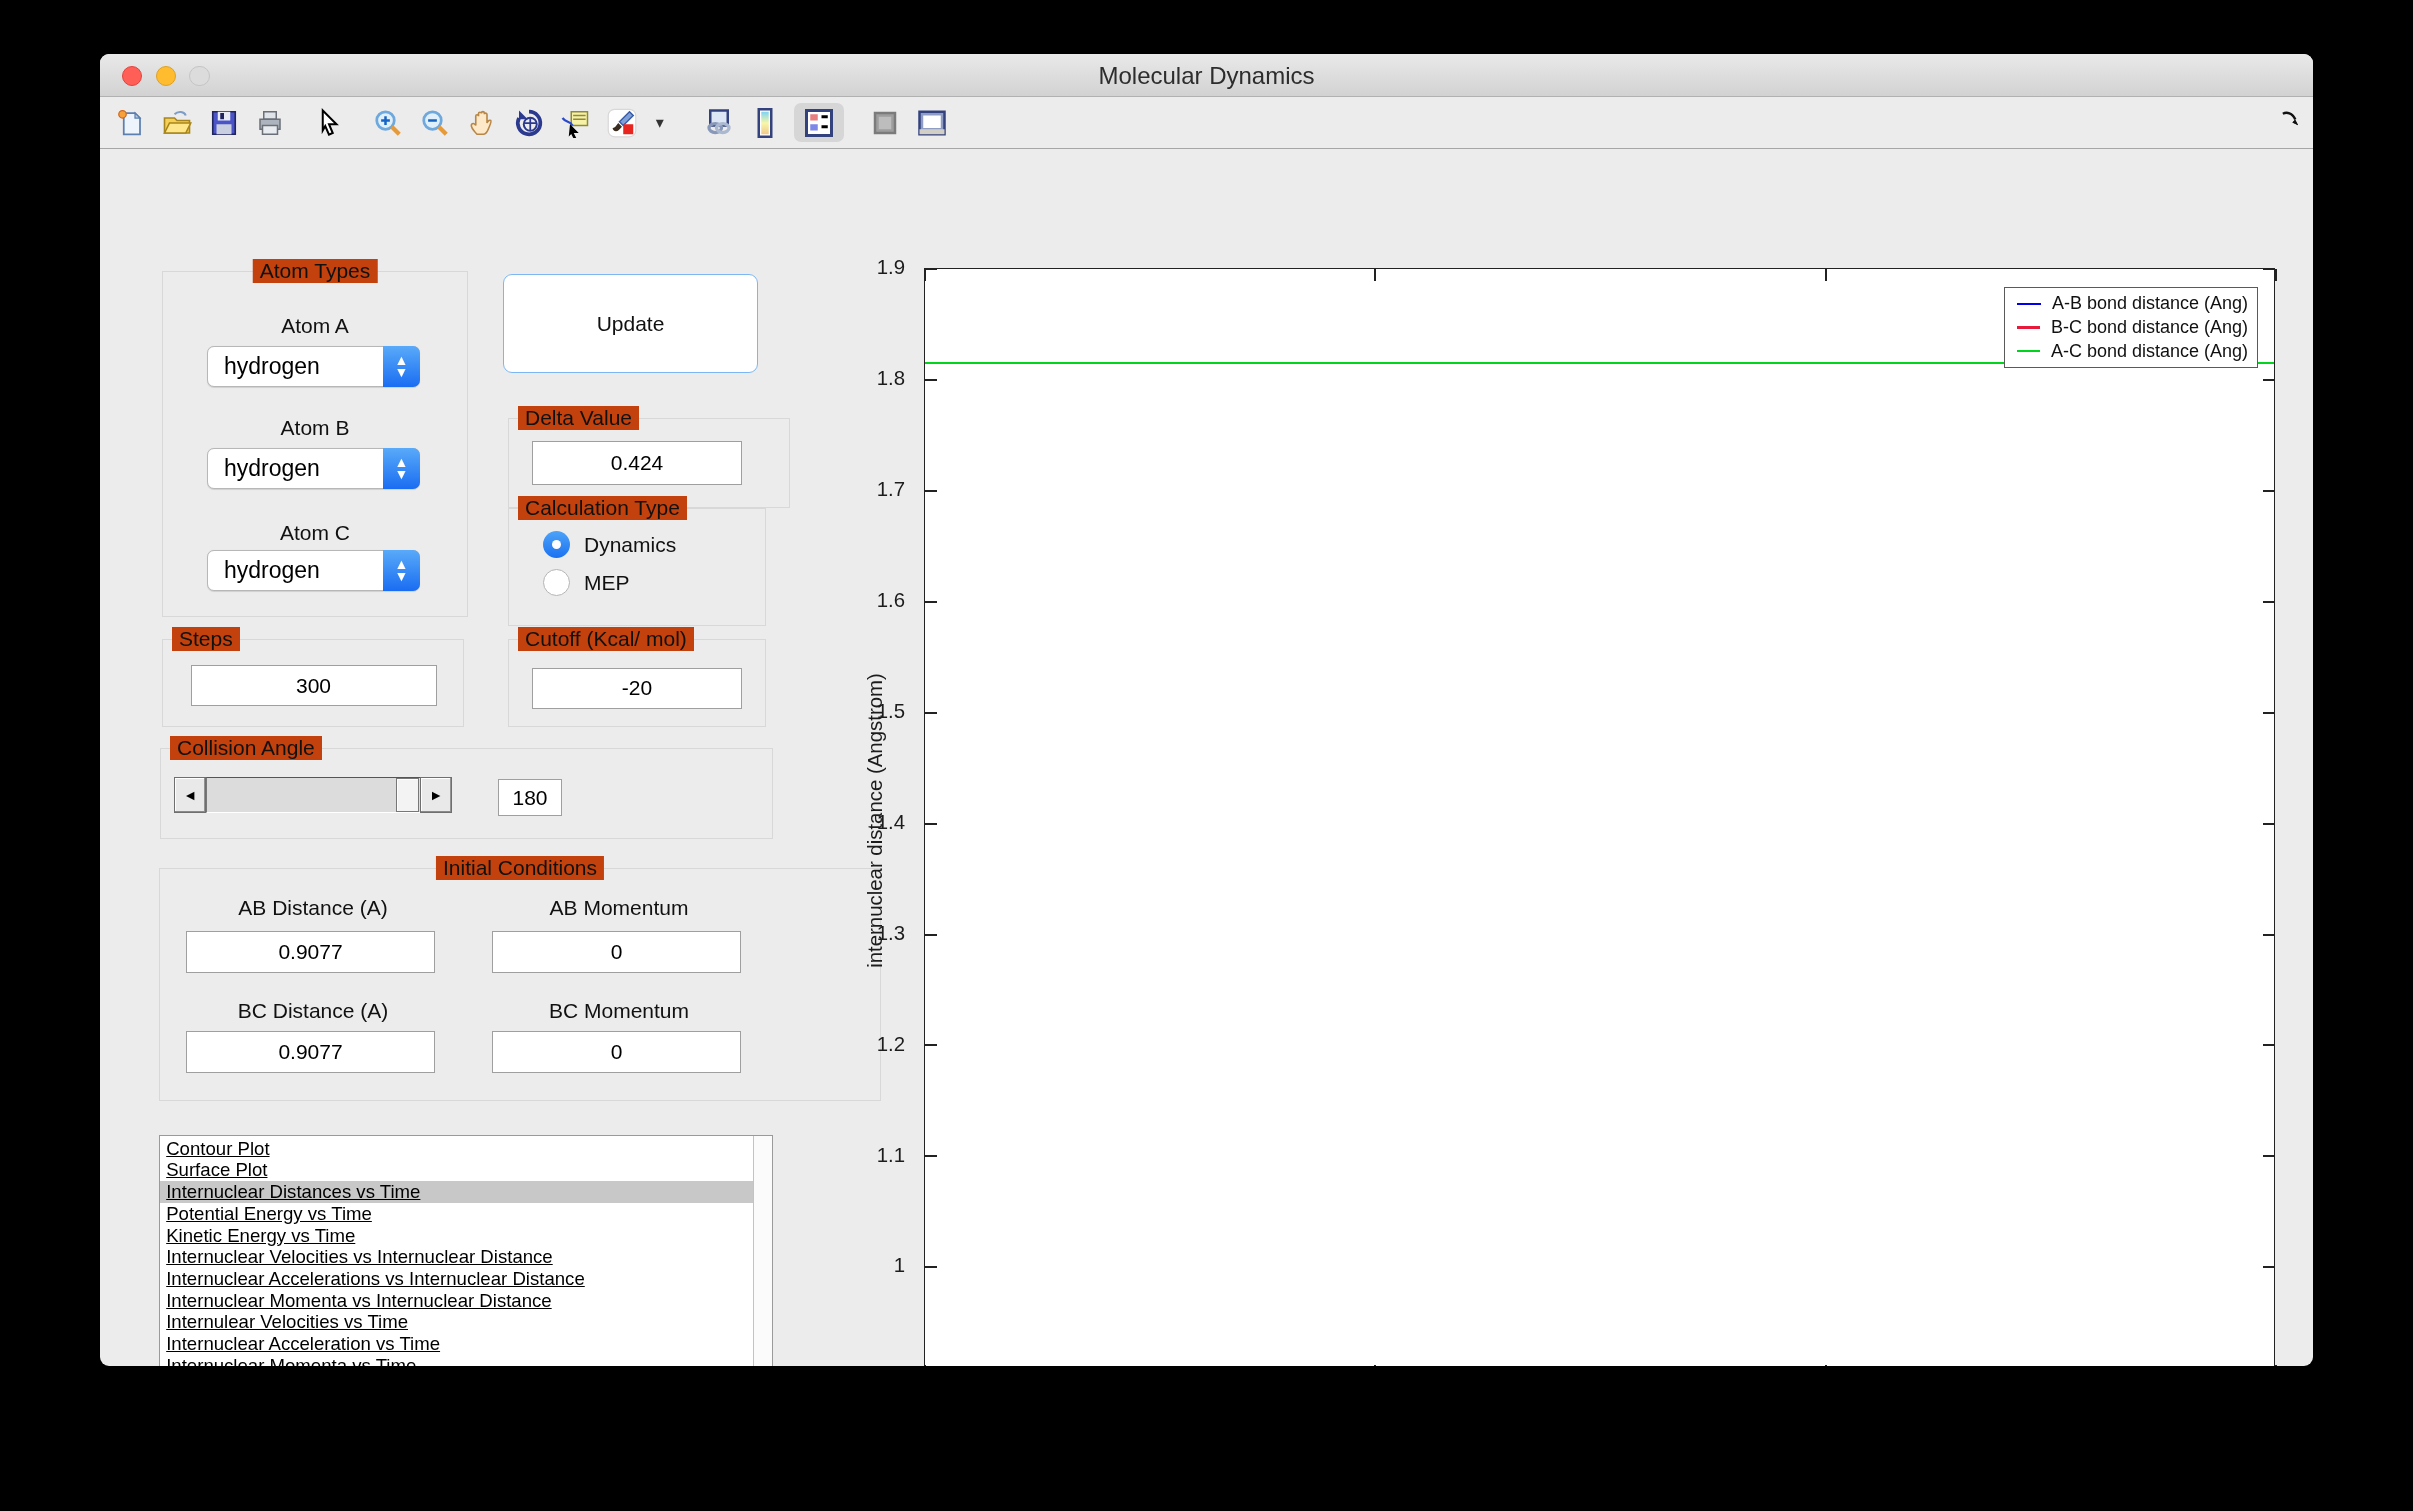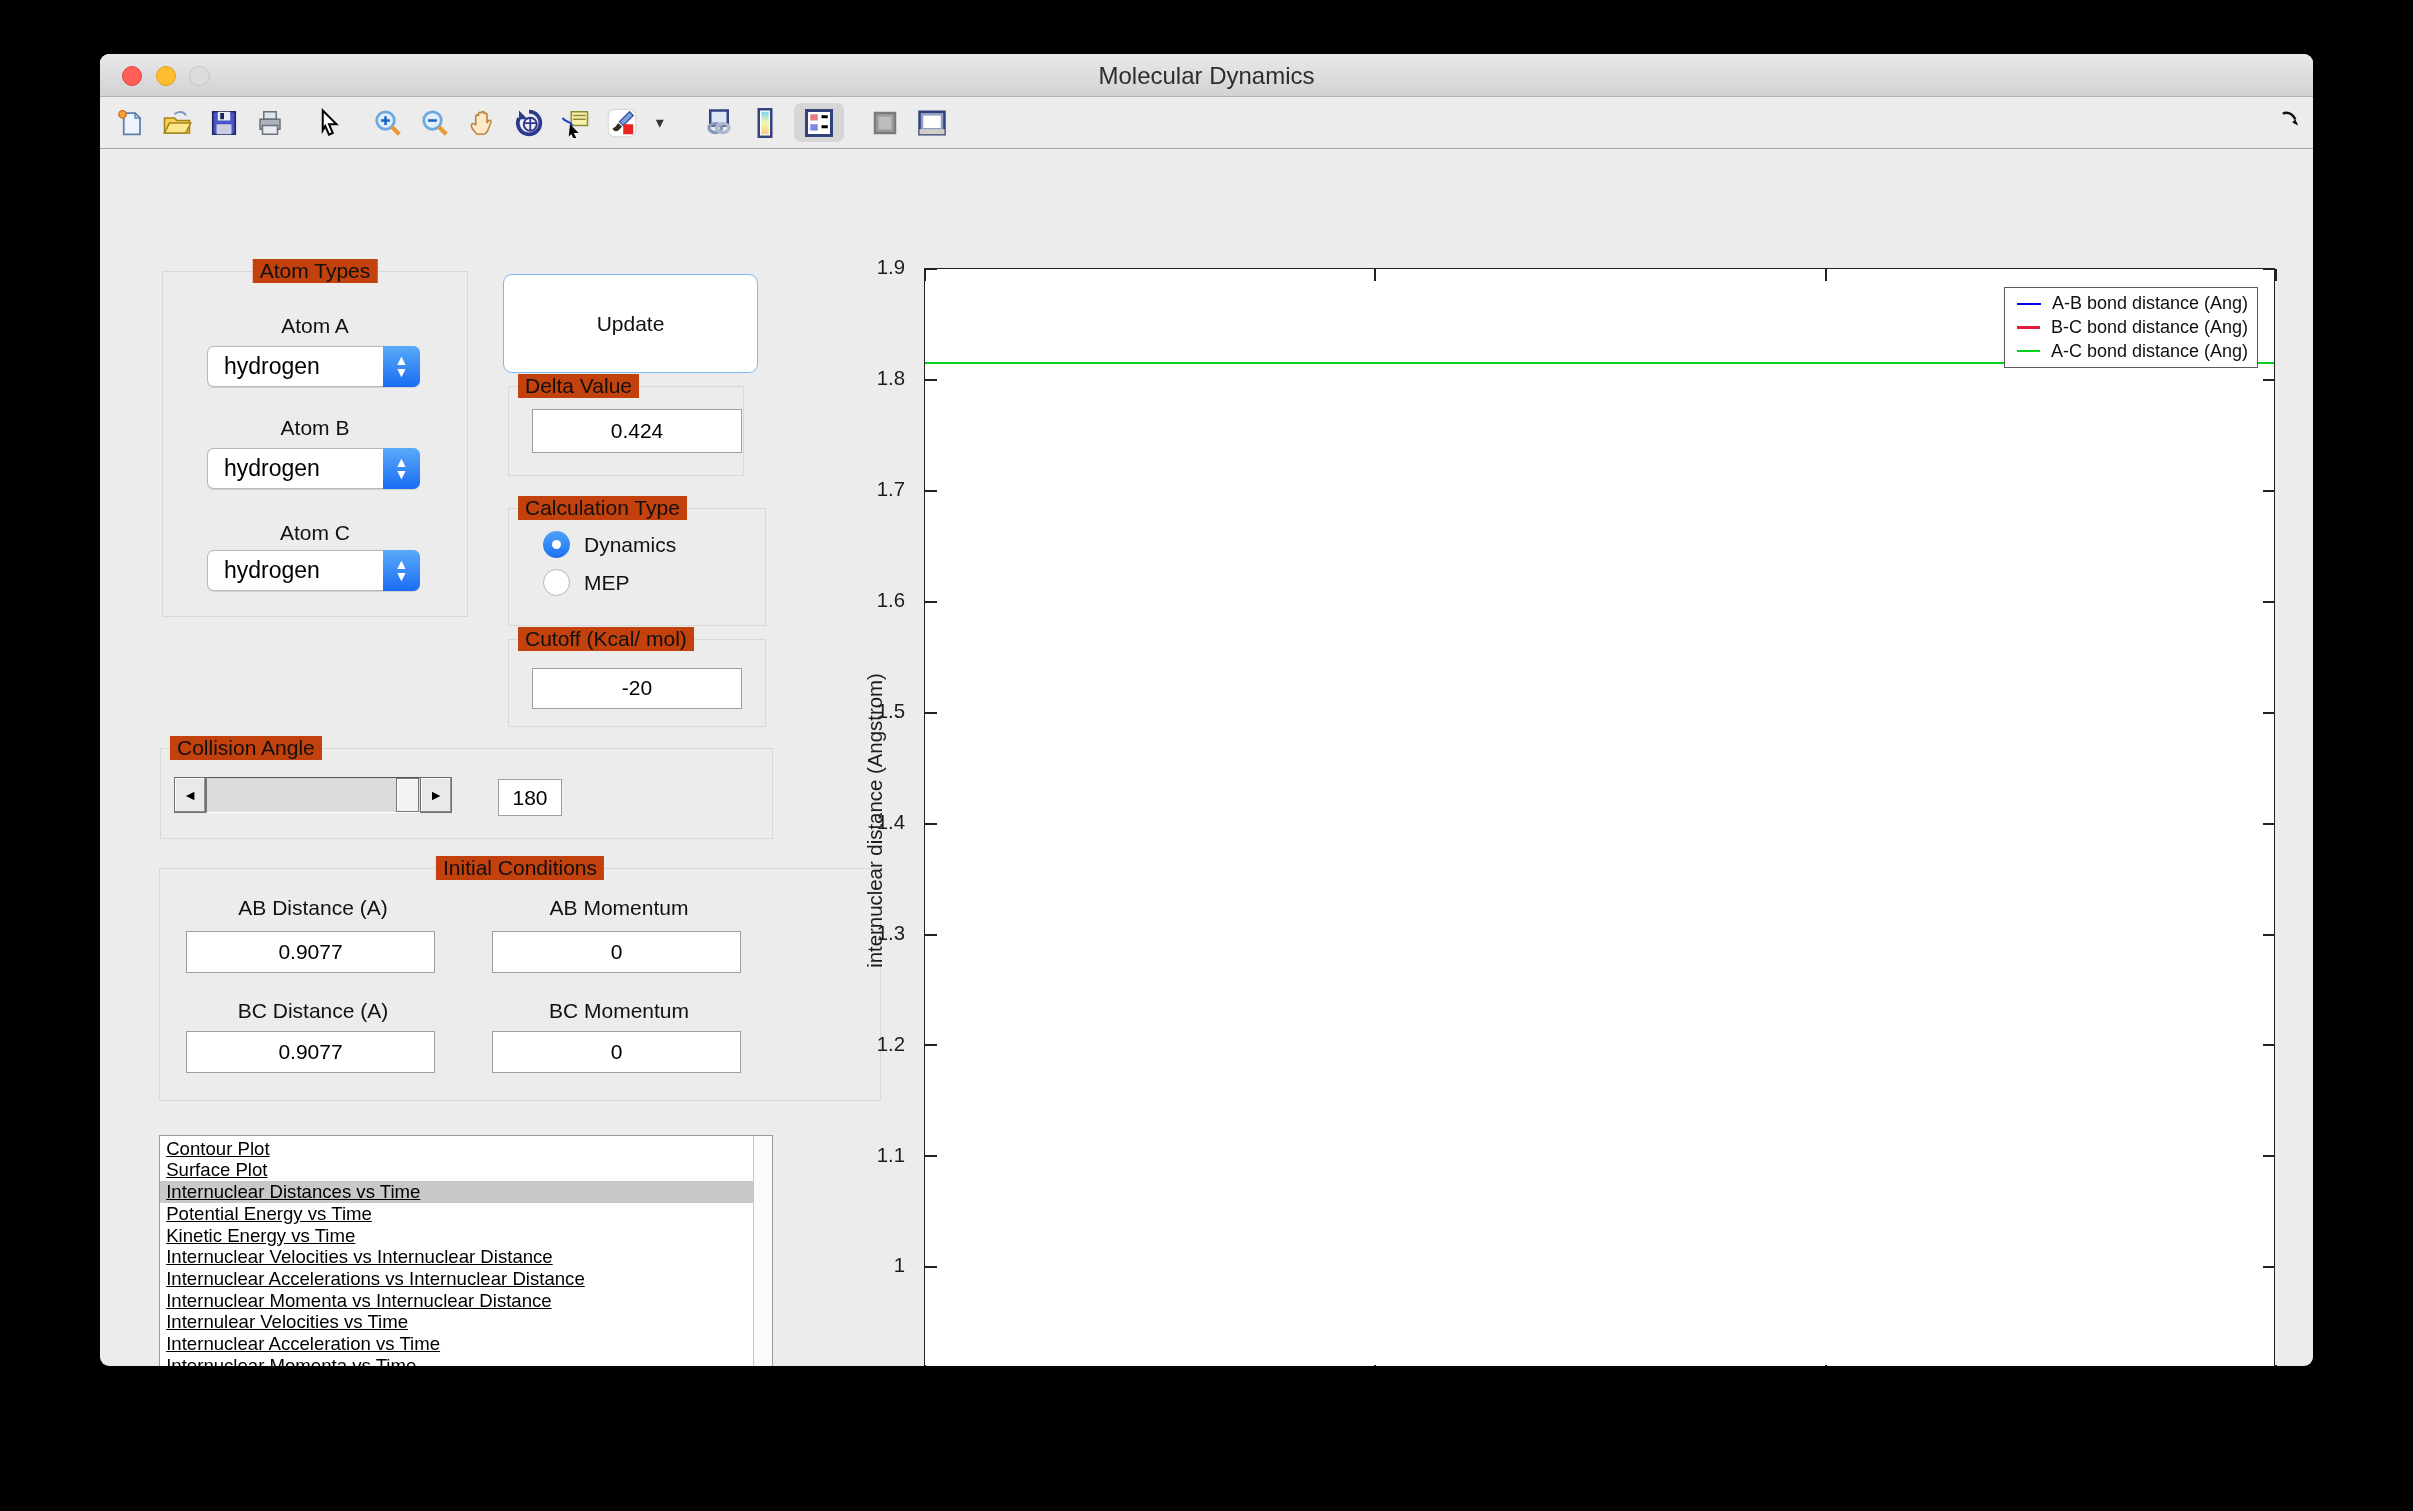--- a/index.html
+++ b/index.html
@@ -278,37 +278,41 @@
         <span class="popup-text">hydrogen</span>
         <span class="stepper">
             <span>▲</span>
             <span>▼</span>
           </span>
       </div>
     </div>
 
     <div class="btn-update">Update</div>
 
-    <div class="panel" style="left:408px; top:238px; width:236px; height:90px;">
+    <div class="panel" style="left:408px; top:270px; width:282px; height:90px;">
       <div class="panel-title left">Delta Value</div>
       <div class="edit" style="left:23px; top:22px; width:210px; height:44px;">0.424</div>
     </div>
 
     <div class="panel" style="left:408px; top:360px; width:258px; height:118px;">
       <div class="panel-title left">Calculation Type</div>
       <div class="radio-row" style="left:34px; top:22px;">
         <div class="radio sel" id="radio0"></div>
         <div class="radio-label">Dynamics</div>
       </div>
       <div class="radio-row" style="left:34px; top:60px;justify-content:center;">
         <div class="radio" id="radio1"></div>
         <div class="radio-label">MEP</div>
       </div>
     </div>
 
+    <div class="panel" style="left:62px; top:491px; width:302px; height:88px;">
+      <div class="panel-title left">Steps</div>
+      <div class="edit" style="left:27.5px; top:25px; width:246px; height:41px;">300</div>
+    </div>
 
     <div class="panel" style="left:408px; top:491px; width:258px; height:88px;">
       <div class="panel-title left">Cutoff (Kcal/ mol)</div>
       <div class="edit" style="left:23px; top:27.5px; width:210px; height:41px;">-20</div>
     </div>
 
     <div class="panel" style="left:60px; top:600px; width:613px; height:91px;">
       <div class="panel-title left">Collision Angle</div>
       <div class="slider" style="left:13.3px; top:28px;">
         <div class="sl-btn">◄</div>

